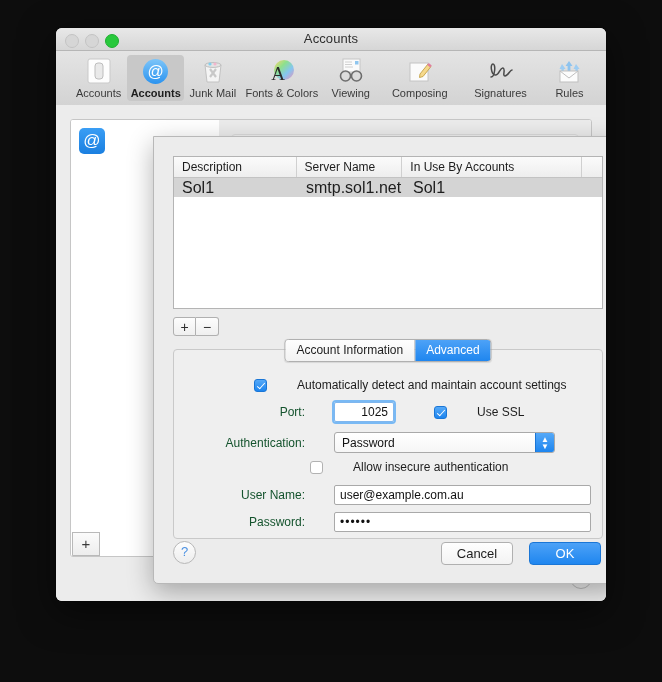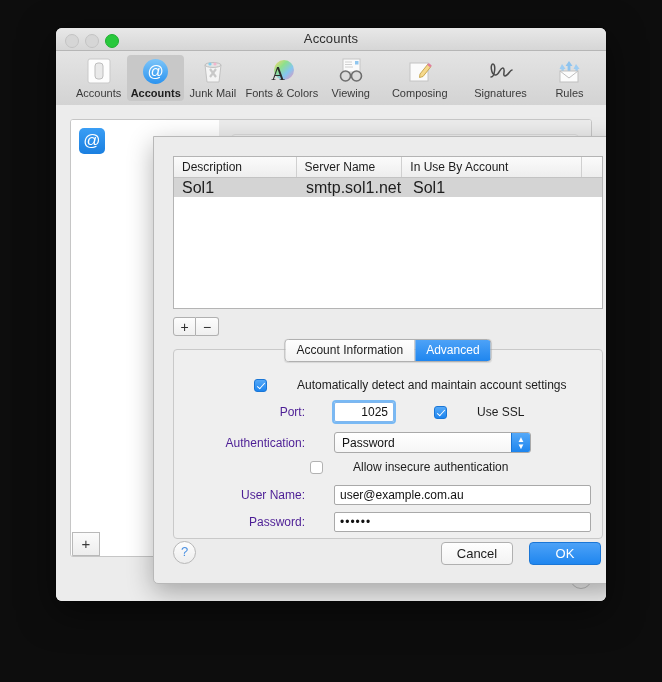--- a/index.html
+++ b/index.html
@@ -216,21 +216,21 @@
   }
   .tab:last-child { border-right: none; }
   .tab.active {
     background: linear-gradient(to bottom,#4da2f7,#1f86ef);
     color: #ffffff;
   }
 
   
   .frow { position: absolute; display: flex; align-items: center; gap: 24px; }
   .flabel {
-    font-size: 12px; color: #4c1d95; text-align: right;
+    font-size: 12px; color: #14532d; text-align: right;
     white-space: nowrap;
   }
   .chk {
     width: 13px; height: 13px; border-radius: 3px;
     box-sizing: border-box; display: inline-block; flex: none;
     position: relative;
   }
   .chk.on  { background: linear-gradient(to bottom,#55a9f8,#1d85ef); border: 0.5px solid #1a76d6; }
   .chk.off { background: #ffffff; border: 0.5px solid #b2b2b2; }
   .chk.on::after {
@@ -463,21 +463,21 @@
     </div>
     <div id="bg-help">?</div>
   </div>
 
   <div id="sheet">
 
     <div id="smtp-table">
       <div id="table-head">
         <div class="th col-desc">Description</div>
         <div class="th col-srv">Server Name</div>
-        <div class="th col-use">In Use By Account</div>
+        <div class="th col-use">In Use By Accounts</div>
         <div class="th col-pad"></div>
       </div>
       <div class="trow selected">
         <div class="td col-desc">Sol1</div>
         <div class="td col-srv">smtp.sol1.net</div>
         <div class="td col-use">Sol1</div>
         <div class="td col-pad"></div>
       </div>
     </div>
 
@@ -500,21 +500,21 @@
 
       <div class="frow" style="left:0px; top:52px; width:430px;">
         <div class="flabel" style="width:131px;">Port:</div>
         <div class="tfield num focused" style="width:60px; margin-left:5px;" placeholder="">1025</div>
         <span class="chk on" style="margin-left:16px;"></span>
         <span class="chk-label">Use SSL</span>
       </div>
 
       <div class="frow" style="left:0px; top:82px; width:430px;">
         <div class="flabel" style="width:131px;">Authentication:</div>
-        <div class="popup" style="width:197px; margin-left:5px;">
+        <div class="popup" style="width:221px; margin-left:5px;">
           <span>Password</span>
           <span class="popup-arrow">
             <span>▲</span>
               <span>▼</span>
           </span>
         </div>
       </div>
 
       <div class="frow" style="left:136px; top:110px;">
         <span class="chk off"></span>

